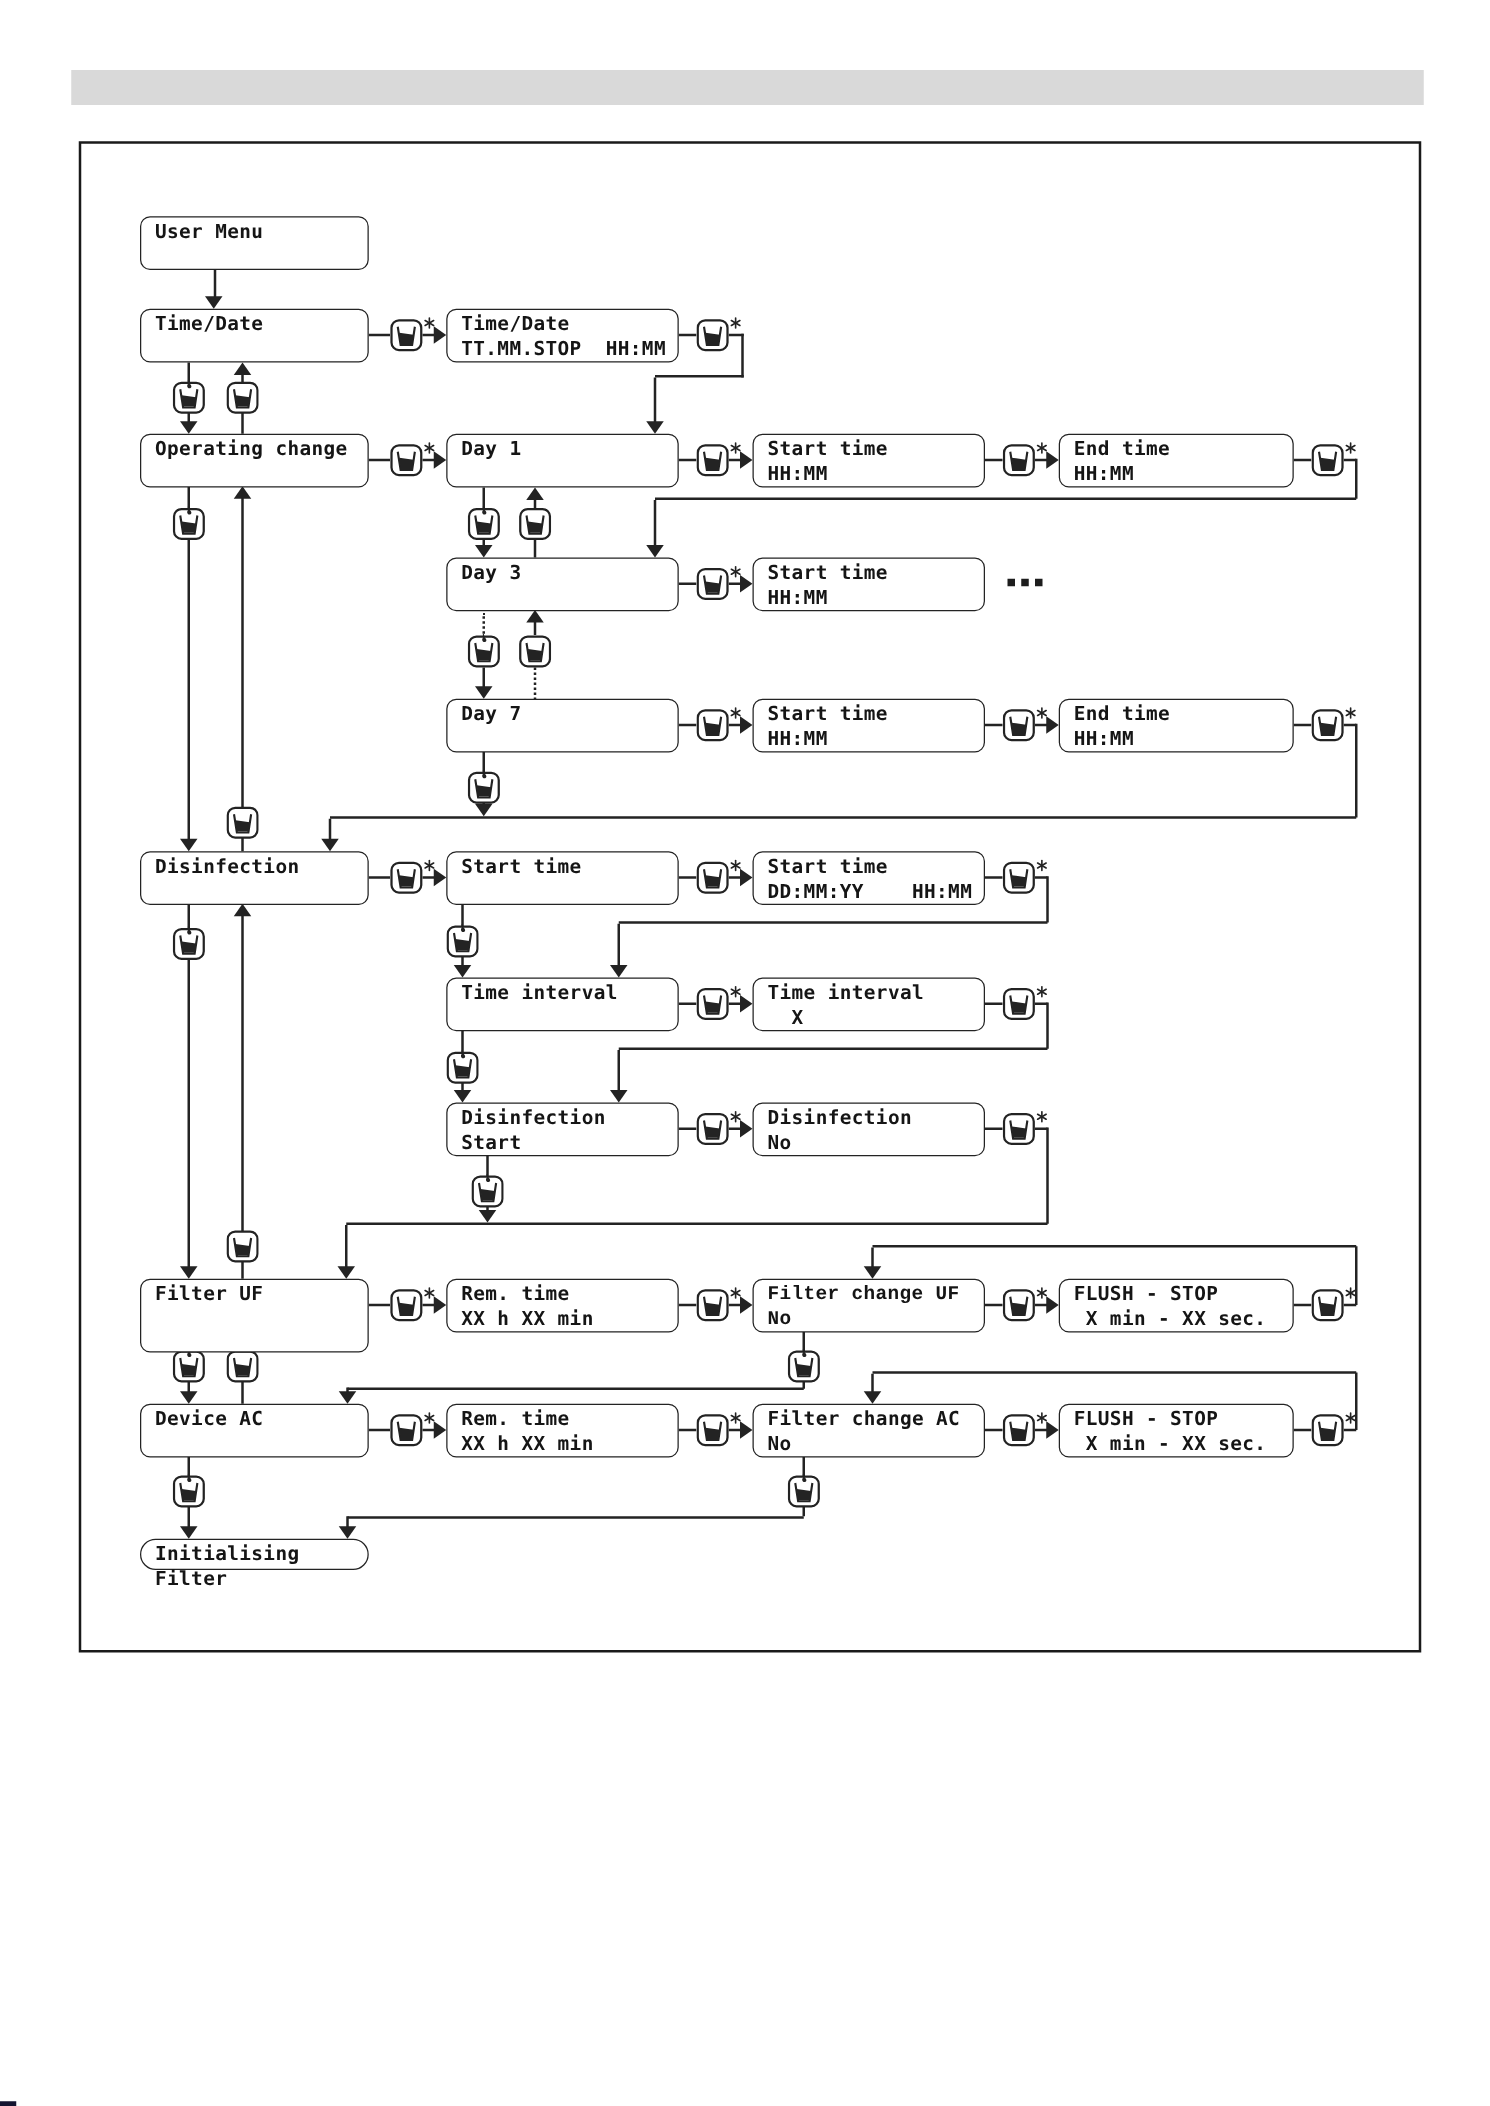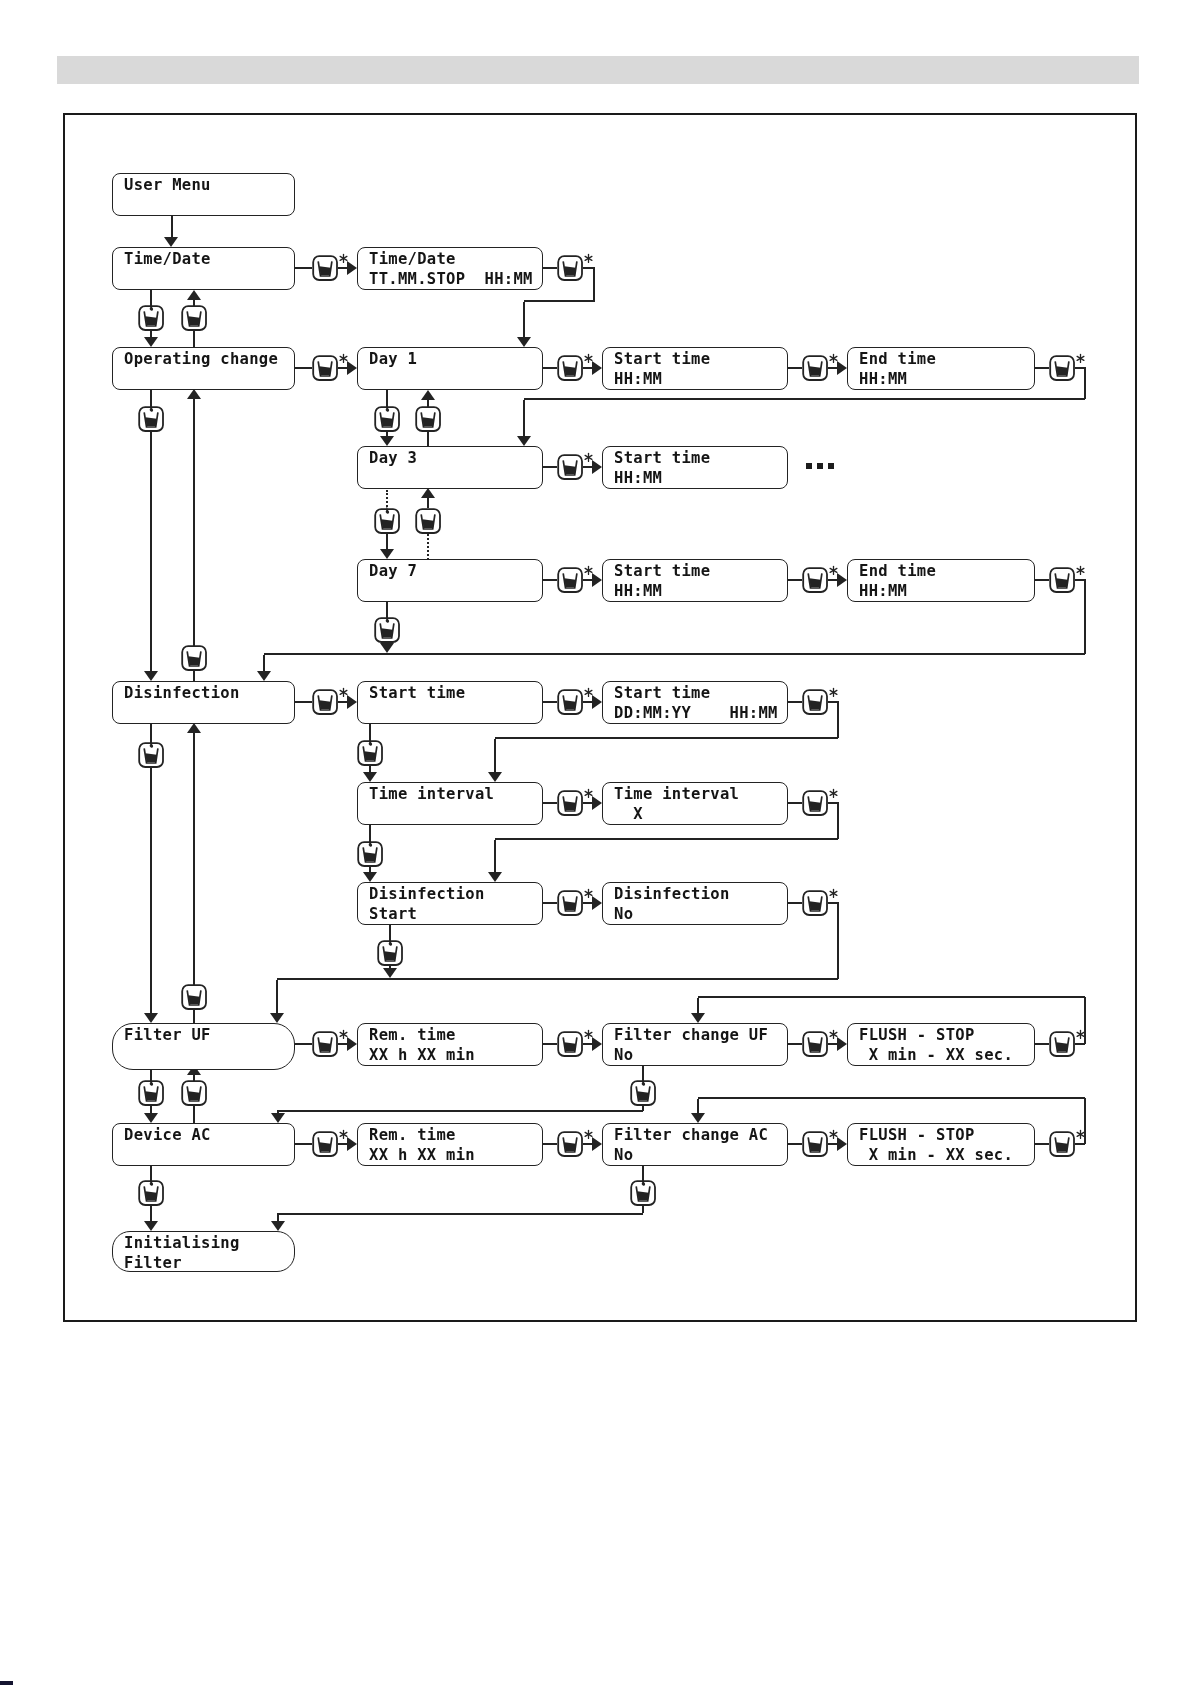--- a/index.html
+++ b/index.html
@@ -556,27 +556,27 @@
       <div class="box" style="left: 357px; top: 559px; width: 186px; height: 43px;"><span class="box-line">Day 7</span></div>
       <div class="box" style="left: 602px; top: 559px; width: 186px; height: 43px;"><span class="box-line">Start time</span><span class="box-line">HH:MM</span></div>
       <div class="box" style="left: 847px; top: 559px; width: 188px; height: 43px;"><span class="box-line">End time</span><span class="box-line">HH:MM</span></div>
       <div class="box" style="left: 112px; top: 681px; width: 183px; height: 43px;"><span class="box-line">Disinfection</span></div>
       <div class="box" style="left: 357px; top: 681px; width: 186px; height: 43px;"><span class="box-line">Start time</span></div>
       <div class="box" style="left: 602px; top: 681px; width: 186px; height: 43px;"><span class="box-line">Start time</span><span class="box-line">DD:MM:YY    HH:MM</span></div>
       <div class="box" style="left: 357px; top: 782px; width: 186px; height: 43px;"><span class="box-line">Time interval</span></div>
       <div class="box" style="left: 602px; top: 782px; width: 186px; height: 43px;"><span class="box-line">Time interval</span><span class="box-line">  X</span></div>
       <div class="box" style="left: 357px; top: 882px; width: 186px; height: 43px;"><span class="box-line">Disinfection</span><span class="box-line">Start</span></div>
       <div class="box" style="left: 602px; top: 882px; width: 186px; height: 43px;"><span class="box-line">Disinfection</span><span class="box-line">No</span></div>
-      <div class="box" style="left: 112px; top: 1023px; width: 183px; height: 47px; border-radius: 21px;"><span class="box-line">Filter UF</span></div>
+      <div class="box" style="left: 112px; top: 1023px; width: 183px; height: 59px;"><span class="box-line">Filter UF</span></div>
       <div class="box" style="left: 357px; top: 1023px; width: 186px; height: 43px;"><span class="box-line">Rem. time</span><span class="box-line">XX h XX min</span></div>
-      <div class="box" style="left: 602px; top: 1023px; width: 186px; height: 43px;"><span class="box-line">Filter change UF</span><span class="box-line">No</span></div>
+      <div class="box" style="left: 602px; top: 1023px; width: 186px; height: 43px; font-family: Liberation Mono, monospace;"><span class="box-line">Filter change UF</span><span class="box-line">No</span></div>
       <div class="box" style="left: 847px; top: 1023px; width: 188px; height: 43px;"><span class="box-line">FLUSH - STOP</span><span class="box-line"> X min - XX sec.</span></div>
       <div class="box" style="left: 112px; top: 1123px; width: 183px; height: 43px;"><span class="box-line">Device AC</span></div>
       <div class="box" style="left: 357px; top: 1123px; width: 186px; height: 43px;"><span class="box-line">Rem. time</span><span class="box-line">XX h XX min</span></div>
       <div class="box" style="left: 602px; top: 1123px; width: 186px; height: 43px;"><span class="box-line">Filter change AC</span><span class="box-line">No</span></div>
       <div class="box" style="left: 847px; top: 1123px; width: 188px; height: 43px;"><span class="box-line">FLUSH - STOP</span><span class="box-line"> X min - XX sec.</span></div>
-      <div class="box" style="left: 112px; top: 1231px; width: 183px; height: 41px; border-radius: 18px;"><span class="box-line">Initialising</span><span class="box-line">Filter</span></div>
+      <div class="box" style="left: 112px; top: 1231px; width: 183px; height: 25px; border-radius: 18px;"><span class="box-line">Initialising</span><span class="box-line">Filter</span></div>
       <div class="dot" style="left: 806px; top: 463px;"></div>
       <div class="dot" style="left: 817px; top: 463px;"></div>
       <div class="dot" style="left: 828px; top: 463px;"></div>
     </div>
   <div class="corner-mark"></div>
 </div>
 
 </body></html>

